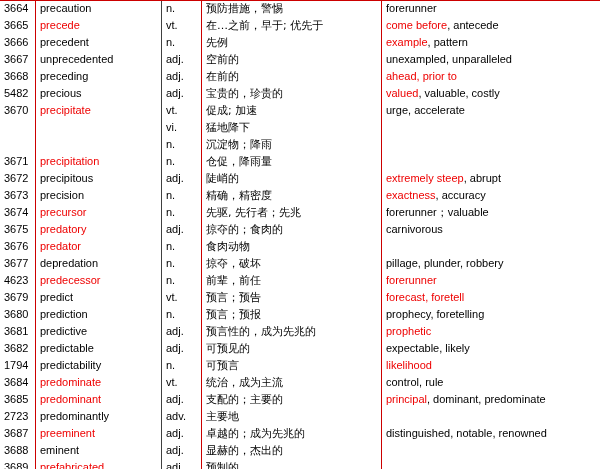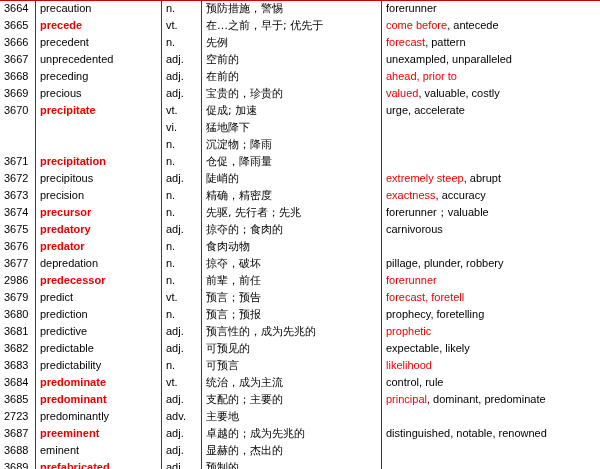--- a/index.html
+++ b/index.html
@@ -58,21 +58,21 @@
   .c-syn {
     width: 226px;
     padding-left: 8px;
   }
   .red {
     color: #ee0000;
     margin-top: 15px;
   }
   .bold-red {
     color: #ee0000;
-    font-weight: bold;
+    font-weight: normal;
     margin-top: 23px;
   }
   
   .table-wrap {
     border-top: 1px solid #cc0000;
   }
 </style>
 </head>
 <body>
 
@@ -91,38 +91,38 @@
           <td class="c-word"><span class="bold-red">precede</span></td>
           <td class="c-pos">vt.</td>
           <td class="c-def">在…之前，早于; 优先于</td>
           <td class="c-syn"><span class="red">come before</span><span>, antecede</span></td>
         </tr>
         <tr>
           <td class="c-num">3666</td>
           <td class="c-word"><span class="">precedent</span></td>
           <td class="c-pos">n.</td>
           <td class="c-def">先例</td>
-          <td class="c-syn"><span class="red">forecast</span><span>, pattern</span></td>
+          <td class="c-syn"><span class="red">example</span><span>, pattern</span></td>
         </tr>
         <tr>
           <td class="c-num">3667</td>
           <td class="c-word"><span class="">unprecedented</span></td>
           <td class="c-pos">adj.</td>
           <td class="c-def">空前的</td>
           <td class="c-syn"><span class="red"></span><span>unexampled, unparalleled</span></td>
         </tr>
         <tr>
           <td class="c-num">3668</td>
           <td class="c-word"><span class="">preceding</span></td>
           <td class="c-pos">adj.</td>
           <td class="c-def">在前的</td>
           <td class="c-syn"><span class="red">ahead, prior to</span><span></span></td>
         </tr>
         <tr>
-          <td class="c-num">3669</td>
+          <td class="c-num">5482</td>
           <td class="c-word"><span class="">precious</span></td>
           <td class="c-pos">adj.</td>
           <td class="c-def">宝贵的，珍贵的</td>
           <td class="c-syn"><span class="red">valued</span><span>, valuable, costly</span></td>
         </tr>
         <tr>
           <td class="c-num">3670</td>
           <td class="c-word"><span class="bold-red">precipitate</span></td>
           <td class="c-pos">vt.</td>
           <td class="c-def">促成; 加速</td>
@@ -185,21 +185,21 @@
           <td class="c-syn"><span class="red"></span><span></span></td>
         </tr>
         <tr>
           <td class="c-num">3677</td>
           <td class="c-word"><span class="">depredation</span></td>
           <td class="c-pos">n.</td>
           <td class="c-def">掠夺，破坏</td>
           <td class="c-syn"><span class="red"></span><span>pillage, plunder, robbery</span></td>
         </tr>
         <tr>
-          <td class="c-num">2986</td>
+          <td class="c-num">4623</td>
           <td class="c-word"><span class="bold-red">predecessor</span></td>
           <td class="c-pos">n.</td>
           <td class="c-def">前辈，前任</td>
           <td class="c-syn"><span class="red">forerunner</span><span></span></td>
         </tr>
         <tr>
           <td class="c-num">3679</td>
           <td class="c-word"><span class="">predict</span></td>
           <td class="c-pos">vt.</td>
           <td class="c-def">预言；预告</td>
@@ -220,21 +220,21 @@
           <td class="c-syn"><span class="red">prophetic</span><span></span></td>
         </tr>
         <tr>
           <td class="c-num">3682</td>
           <td class="c-word"><span class="">predictable</span></td>
           <td class="c-pos">adj.</td>
           <td class="c-def">可预见的</td>
           <td class="c-syn"><span class="red"></span><span>expectable, likely</span></td>
         </tr>
         <tr>
-          <td class="c-num">3683</td>
+          <td class="c-num">1794</td>
           <td class="c-word"><span class="">predictability</span></td>
           <td class="c-pos">n.</td>
           <td class="c-def">可预言</td>
           <td class="c-syn"><span class="red">likelihood</span><span></span></td>
         </tr>
         <tr>
           <td class="c-num">3684</td>
           <td class="c-word"><span class="bold-red">predominate</span></td>
           <td class="c-pos">vt.</td>
           <td class="c-def">统治，成为主流</td>

